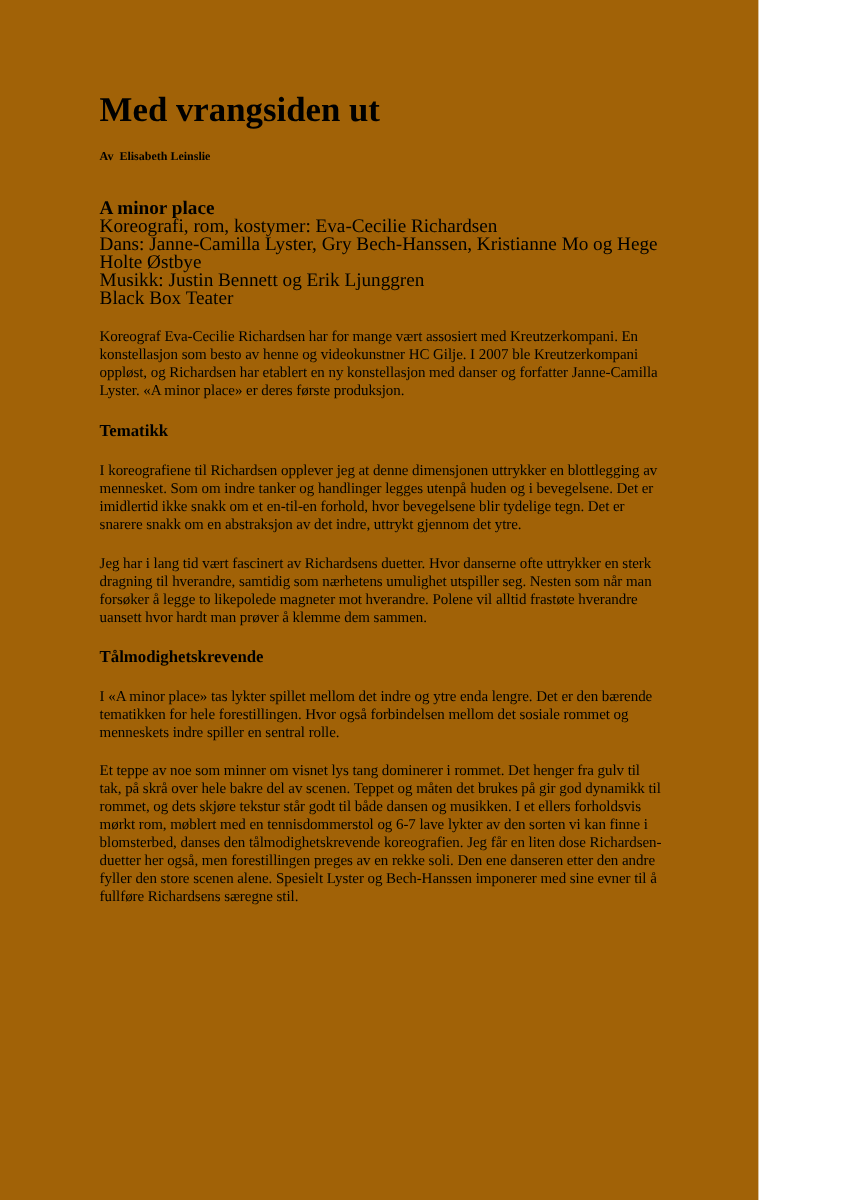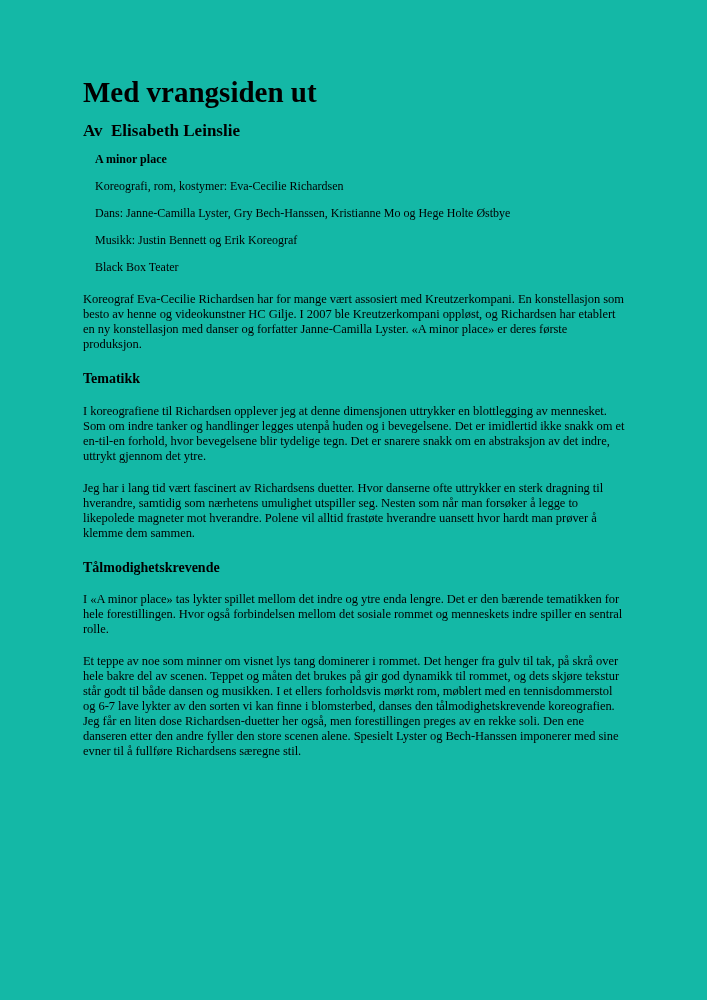--- a/index.html
+++ b/index.html
@@ -2,23 +2,23 @@
 <html lang="no"><head>
 <meta charset="utf-8">
 <style>
   html, body {
     margin: 0;
     padding: 0;
     background: #ffffff;
   }
   .page {
     position: relative;
-    width: 707px;
+    width: 632px;
     height: 1000px;
-    background: #14b8a6;
+    background: #a16207;
     overflow: hidden;
     font-family: "Liberation Serif", "DejaVu Serif", serif;
     color: #000000;
   }
   .content {
     padding: 76px 80px 0 83px;
   }
   h1.title {
     font-size: 29px;
     line-height: 1.15;
@@ -26,33 +26,33 @@
     margin: 0 0 14px 0;
     letter-spacing: 0;
   }
   p.lead {
     font-size: 16px;
     line-height: 21px;
     font-weight: bold;
     margin: 0 0 18px 0;
   }
   p.byline {
-    font-size: 17px;
+    font-size: 10px;
     line-height: 15px;
     font-weight: bold;
-    margin: 0 0 14px 0;
+    margin: 0 0 28px 0;
     white-space: pre-wrap;
   }
   .credits {
     margin: 0 0 13px 0;
   }
   .credits p {
-    font-size: 12px;
+    font-size: 16px;
     line-height: 15px;
-    margin: 12px;
+    margin: 0;
   }
   .credits p.credit-title {
     font-weight: bold;
   }
   p.body {
     font-size: 12.5px;
     line-height: 15px;
     margin: 17px 0 15px 0;
     letter-spacing: -0.05px;
   }
@@ -71,21 +71,21 @@
 
     <h1 class="title">Med vrangsiden ut</h1>
 
 
     <p class="byline">Av  Elisabeth Leinslie</p>
 
     <div class="credits">
       <p class="credit-title">A minor place</p>
       <p>Koreografi, rom, kostymer: Eva-Cecilie Richardsen</p>
       <p>Dans: Janne-Camilla Lyster, Gry Bech-Hanssen, Kristianne Mo og Hege Holte Østbye</p>
-      <p>Musikk: Justin Bennett og Erik Koreograf</p>
+      <p>Musikk: Justin Bennett og Erik Ljunggren</p>
       <p>Black Box Teater</p>
     </div>
 
     <p class="body">Koreograf Eva-Cecilie Richardsen har for mange vært assosiert med Kreutzerkompani. En konstellasjon som besto av henne og videokunstner HC Gilje. I 2007 ble Kreutzerkompani oppløst, og Richardsen har etablert en ny konstellasjon med danser og forfatter Janne-Camilla Lyster. «A minor place» er deres første produksjon.</p>
 
     <h2 class="section-heading">Tematikk</h2>
 
     <p class="body">I koreografiene til Richardsen opplever jeg at denne dimensjonen uttrykker en blottlegging av mennesket. Som om indre tanker og handlinger legges utenpå huden og i bevegelsene. Det er imidlertid ikke snakk om et en-til-en forhold, hvor bevegelsene blir tydelige tegn. Det er snarere snakk om en abstraksjon av det indre, uttrykt gjennom det ytre.</p>
 
     <p class="body">Jeg har i lang tid vært fascinert av Richardsens duetter. Hvor danserne ofte uttrykker en sterk dragning til hverandre, samtidig som nærhetens umulighet utspiller seg. Nesten som når man forsøker å legge to likepolede magneter mot hverandre. Polene vil alltid frastøte hverandre uansett hvor hardt man prøver å klemme dem sammen.</p>

